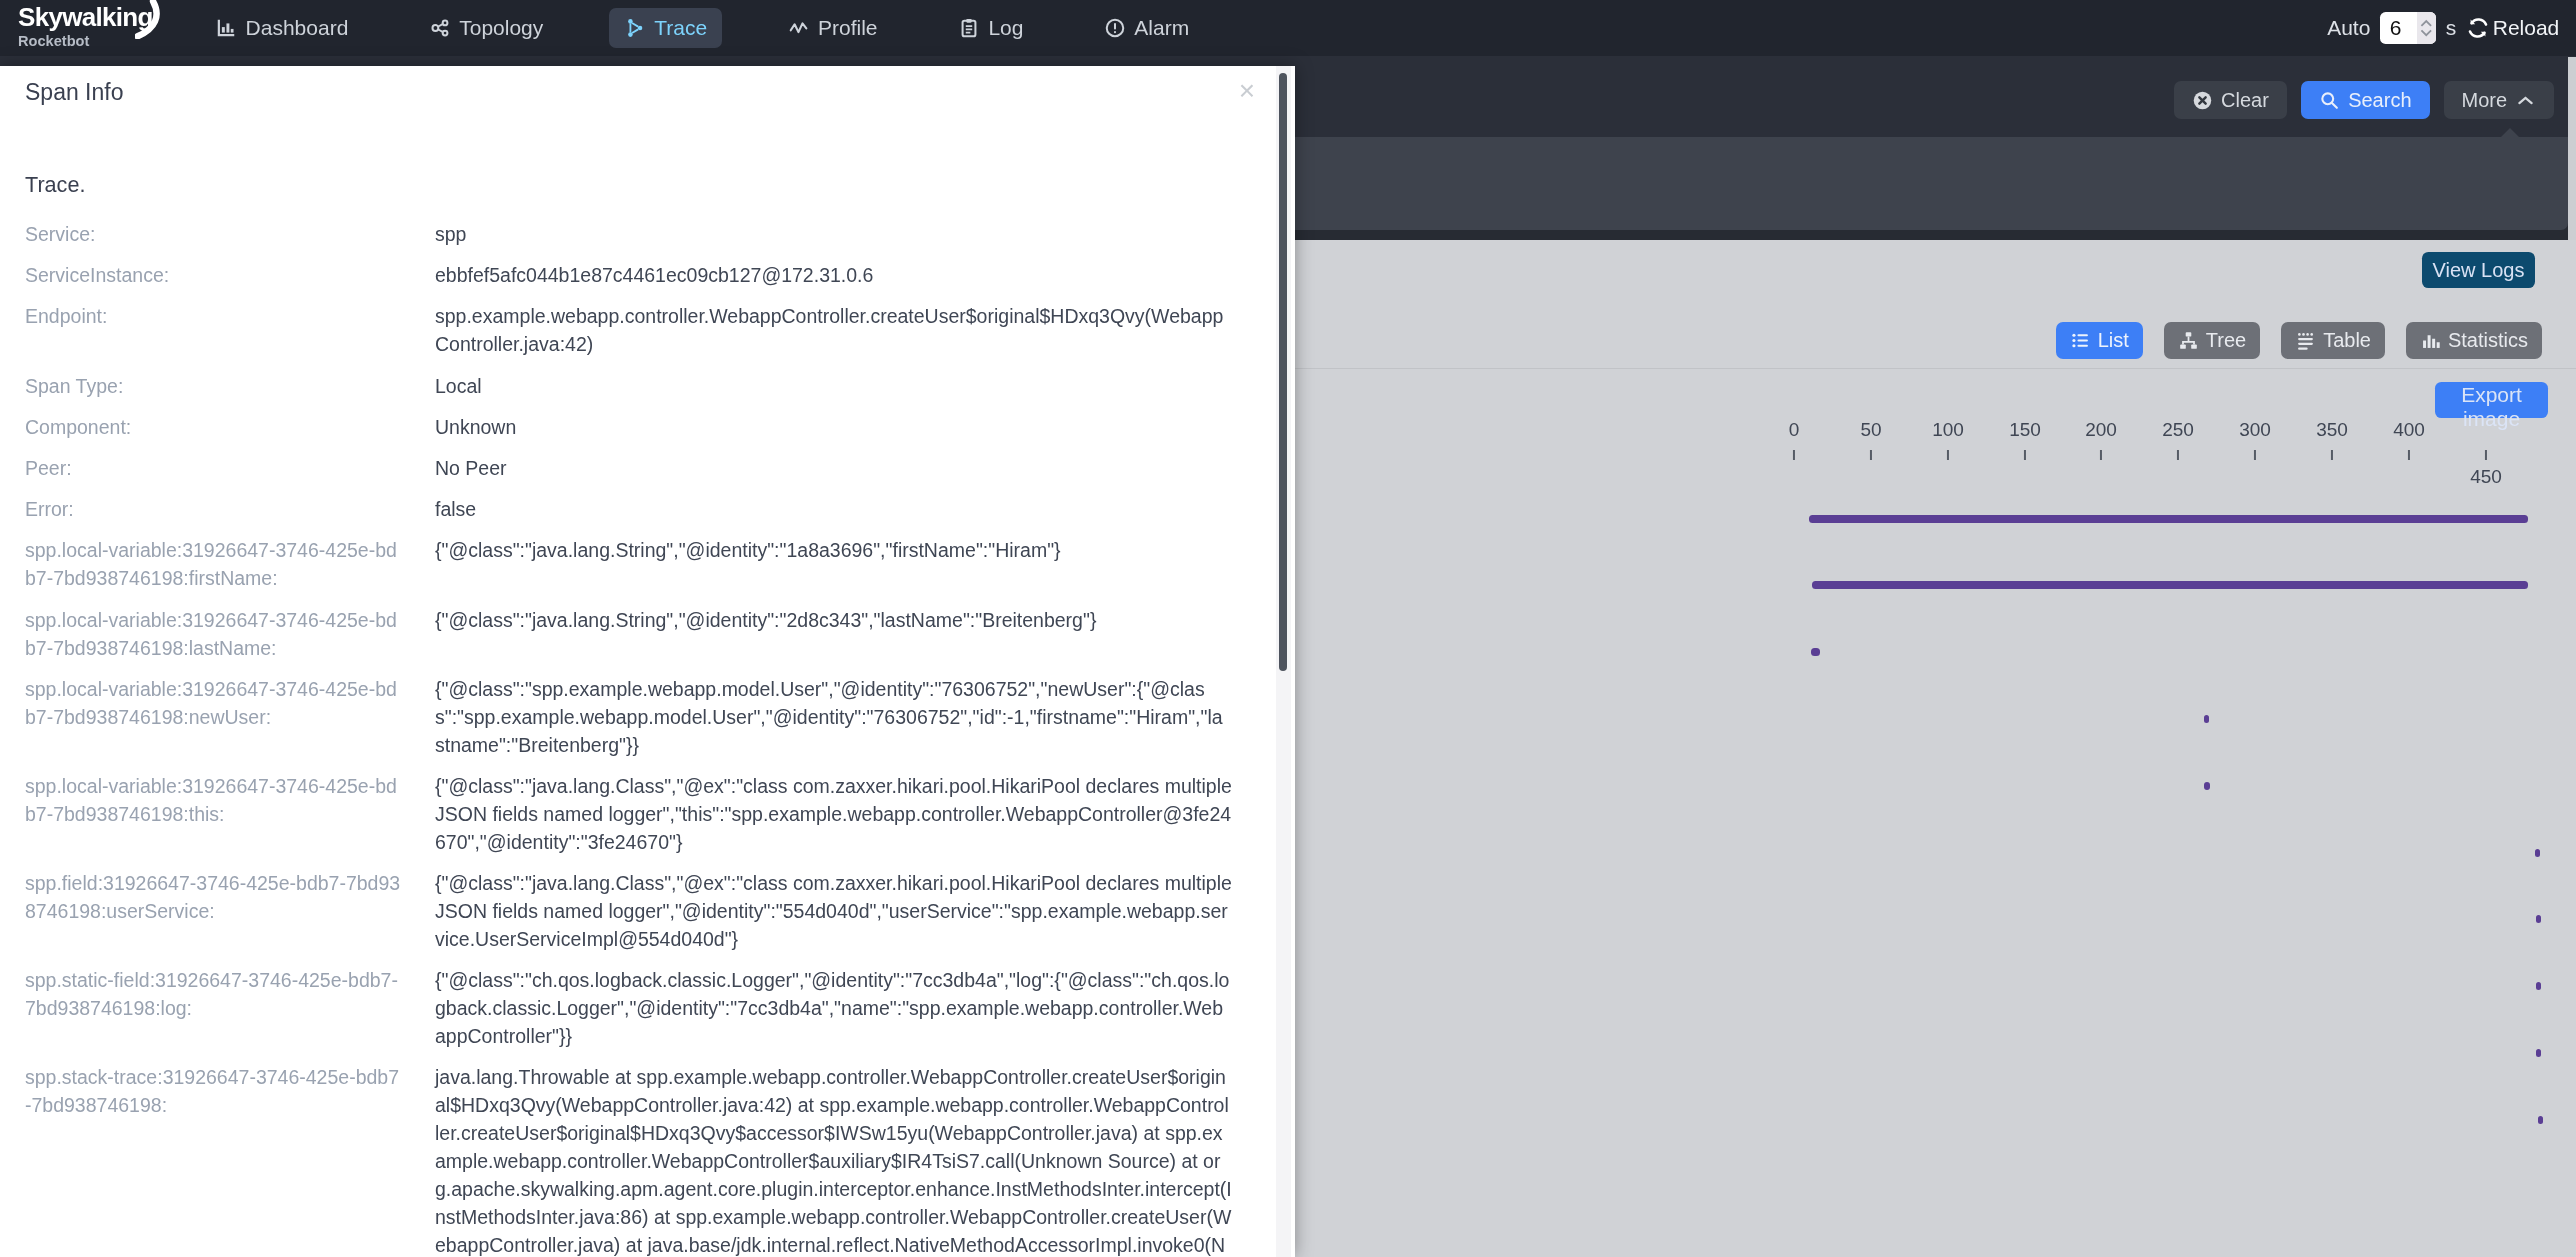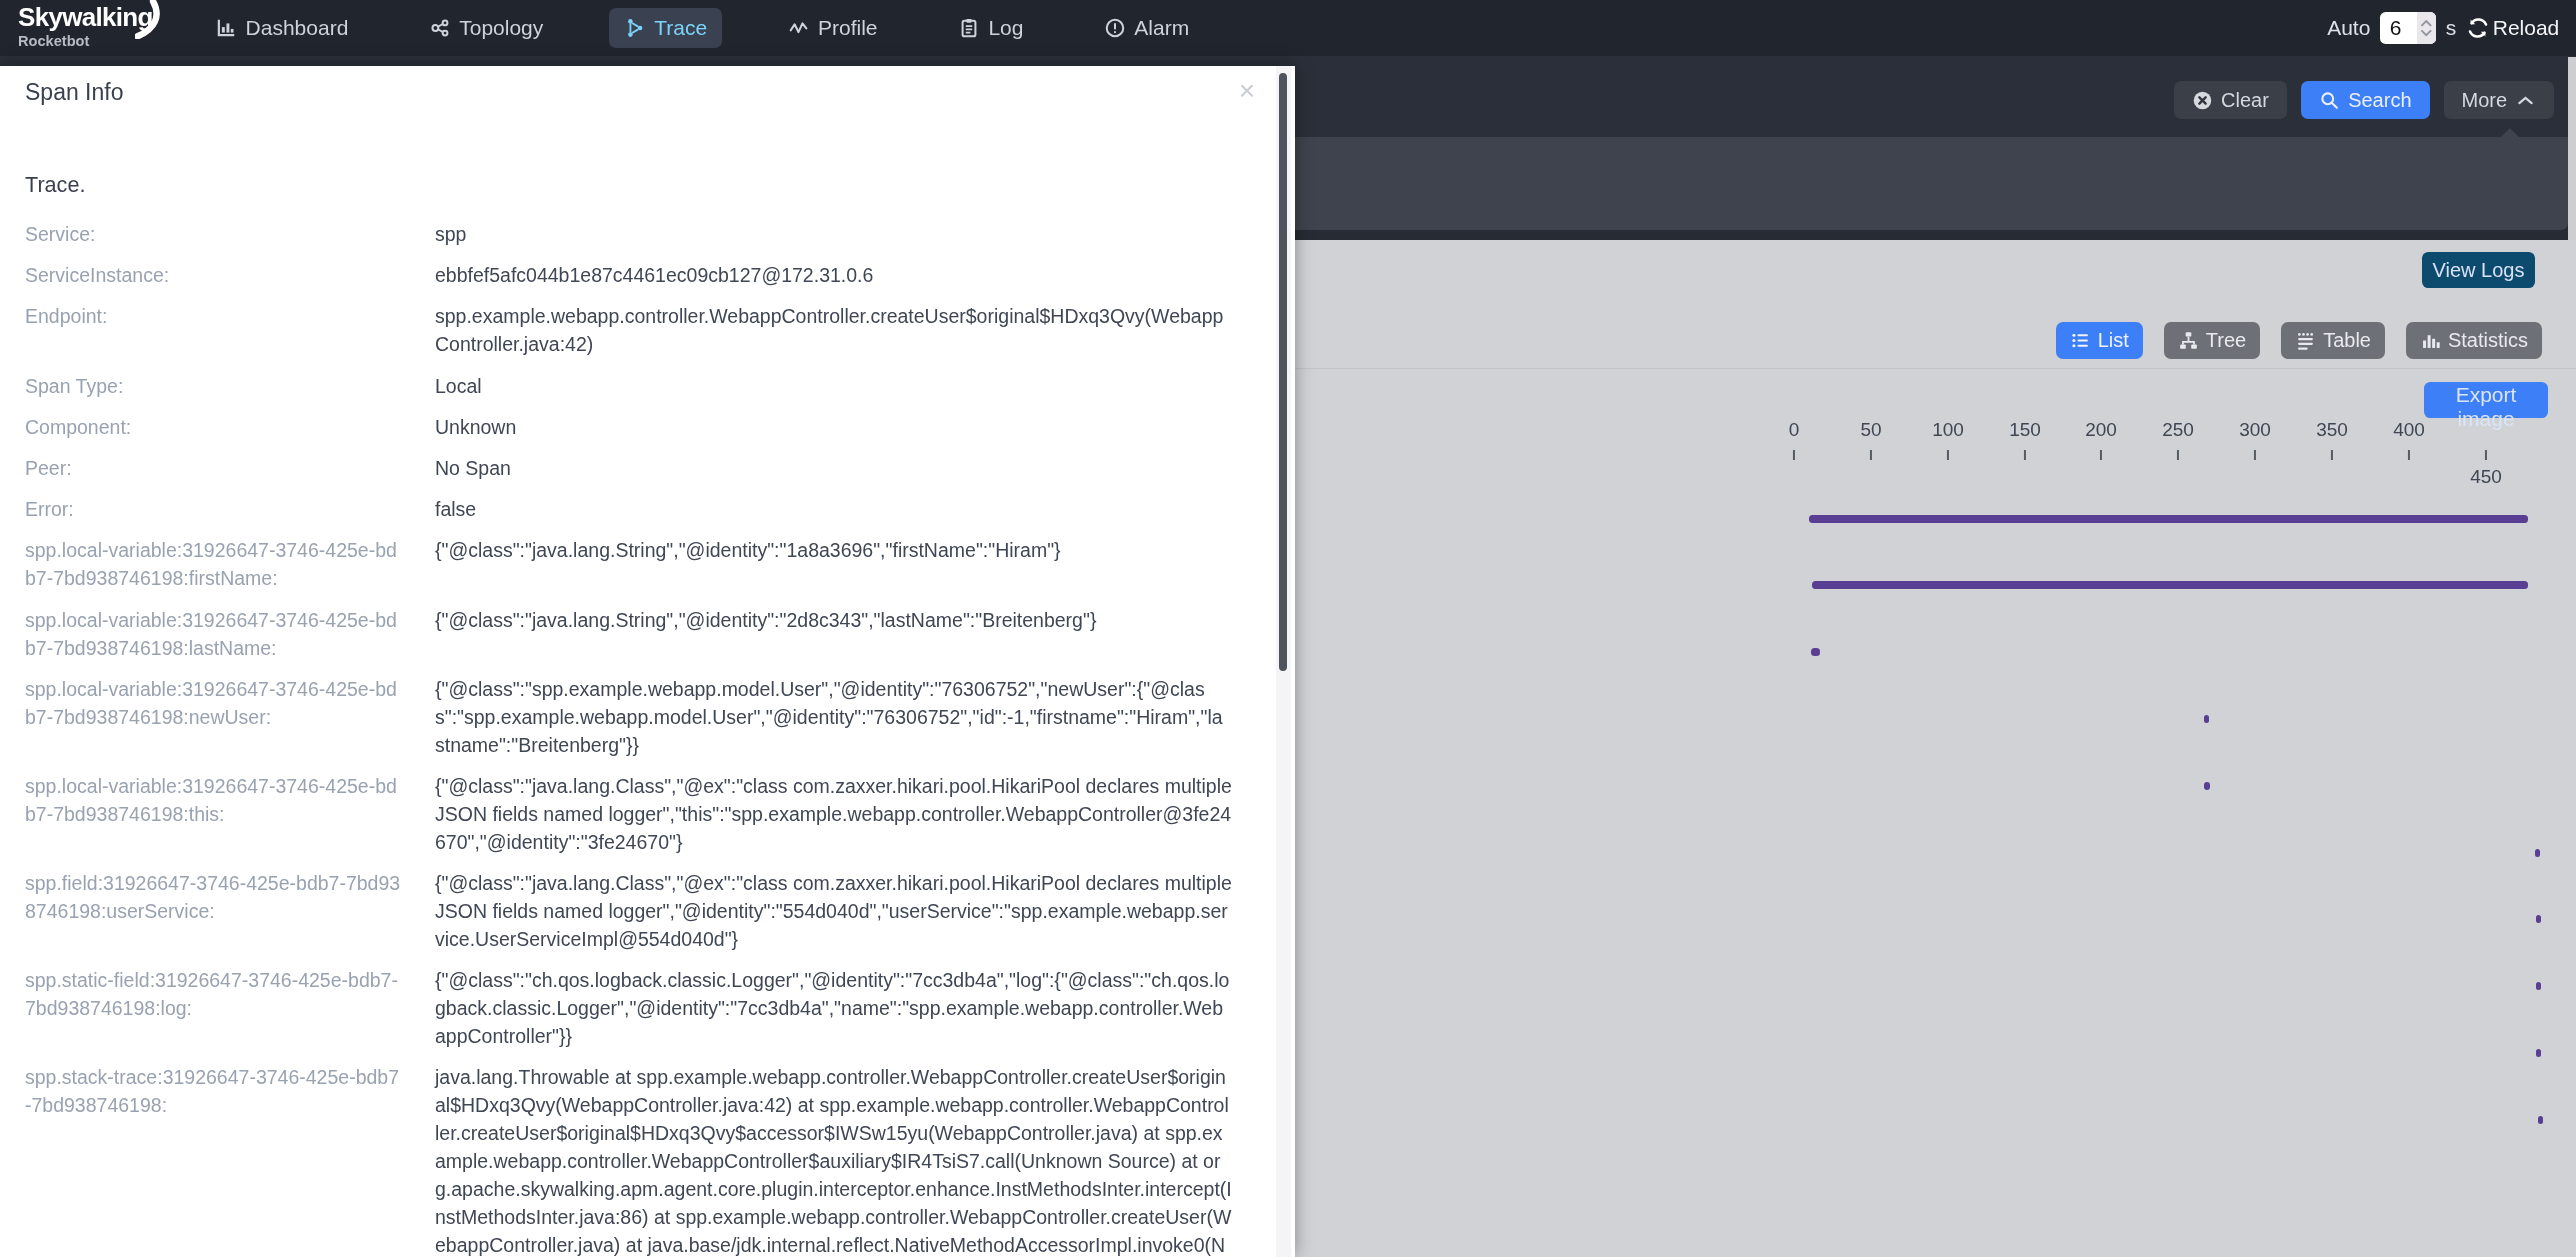--- a/index.html
+++ b/index.html
@@ -37,21 +37,21 @@
      border-left:9.7px solid transparent;border-right:9.7px solid transparent;border-bottom:9.7px solid #3e434d;}
   .content{position:absolute;left:0;top:184px;width:100%;height:1017px;background:#d0d2d6;}
   .view-logs{position:absolute;left:2422px;top:12px;width:113px;height:36px;background:#0c4a6e;color:#d9e2f4;
      font-size:20px;border:none;border-radius:6.3px;cursor:pointer;}
   .view-switch{position:absolute;right:34px;top:82px;display:flex;gap:21px;padding-left:32px;}
   .vbtn{height:37px;border-radius:7px;display:flex;align-items:center;gap:7px;padding:0 14px;font-size:20px;
      background:#6d7077;color:#e8eaee;border:none;cursor:pointer;}
   .vbtn.active{background:#3d7ff6;color:#eef3fc;}
   .vbtn svg{width:21px;height:21px;}
   .divider{position:absolute;left:0;right:0;top:128px;height:1.4px;background:#c1c3c7;}
-  .export-btn{position:absolute;right:28px;top:142px;width:124px;height:36px;background:#3d7ff6;color:#dbe4f6;
+  .export-btn{position:absolute;right:28px;top:142px;width:113px;height:36px;background:#3d7ff6;color:#dbe4f6;
      font-size:21px;border:none;border-radius:6.3px;cursor:pointer;}
   .axis{position:absolute;left:1794px;top:179px;height:45px;}
   .axis .tick{position:absolute;top:0;transform:translateX(-50%);color:#3f4654;font-size:19px;text-align:center;}
   .axis .tickline{position:absolute;top:31px;width:2.1px;height:10.4px;background:#565c66;transform:translateX(-50%);}
   .spans{position:absolute;left:1794px;top:0;}
   .spanbar{position:absolute;height:7.7px;min-width:4.9px;background:#5a3e94;border-radius:3.5px;cursor:pointer;}
 
   
   .page-scrollbar{position:absolute;right:0;top:57px;width:7.7px;height:183px;background:#ccced2;z-index:6;}
 
@@ -294,21 +294,21 @@
         <div class="frow">
           <div class="flabel">Span Type:</div>
           <div class="fvalue">Local</div>
         </div>
         <div class="frow">
           <div class="flabel">Component:</div>
           <div class="fvalue">Unknown</div>
         </div>
         <div class="frow">
           <div class="flabel">Peer:</div>
-          <div class="fvalue">No Span</div>
+          <div class="fvalue">No Peer</div>
         </div>
         <div class="frow">
           <div class="flabel">Error:</div>
           <div class="fvalue">false</div>
         </div>
         <div class="frow">
           <div class="flabel">spp.local-variable:31926647-3746-425e-bdb7-7bd938746198:firstName:</div>
           <div class="fvalue">{"@class":"java.lang.String","@identity":"1a8a3696","firstName":"Hiram"}</div>
         </div>
         <div class="frow">

